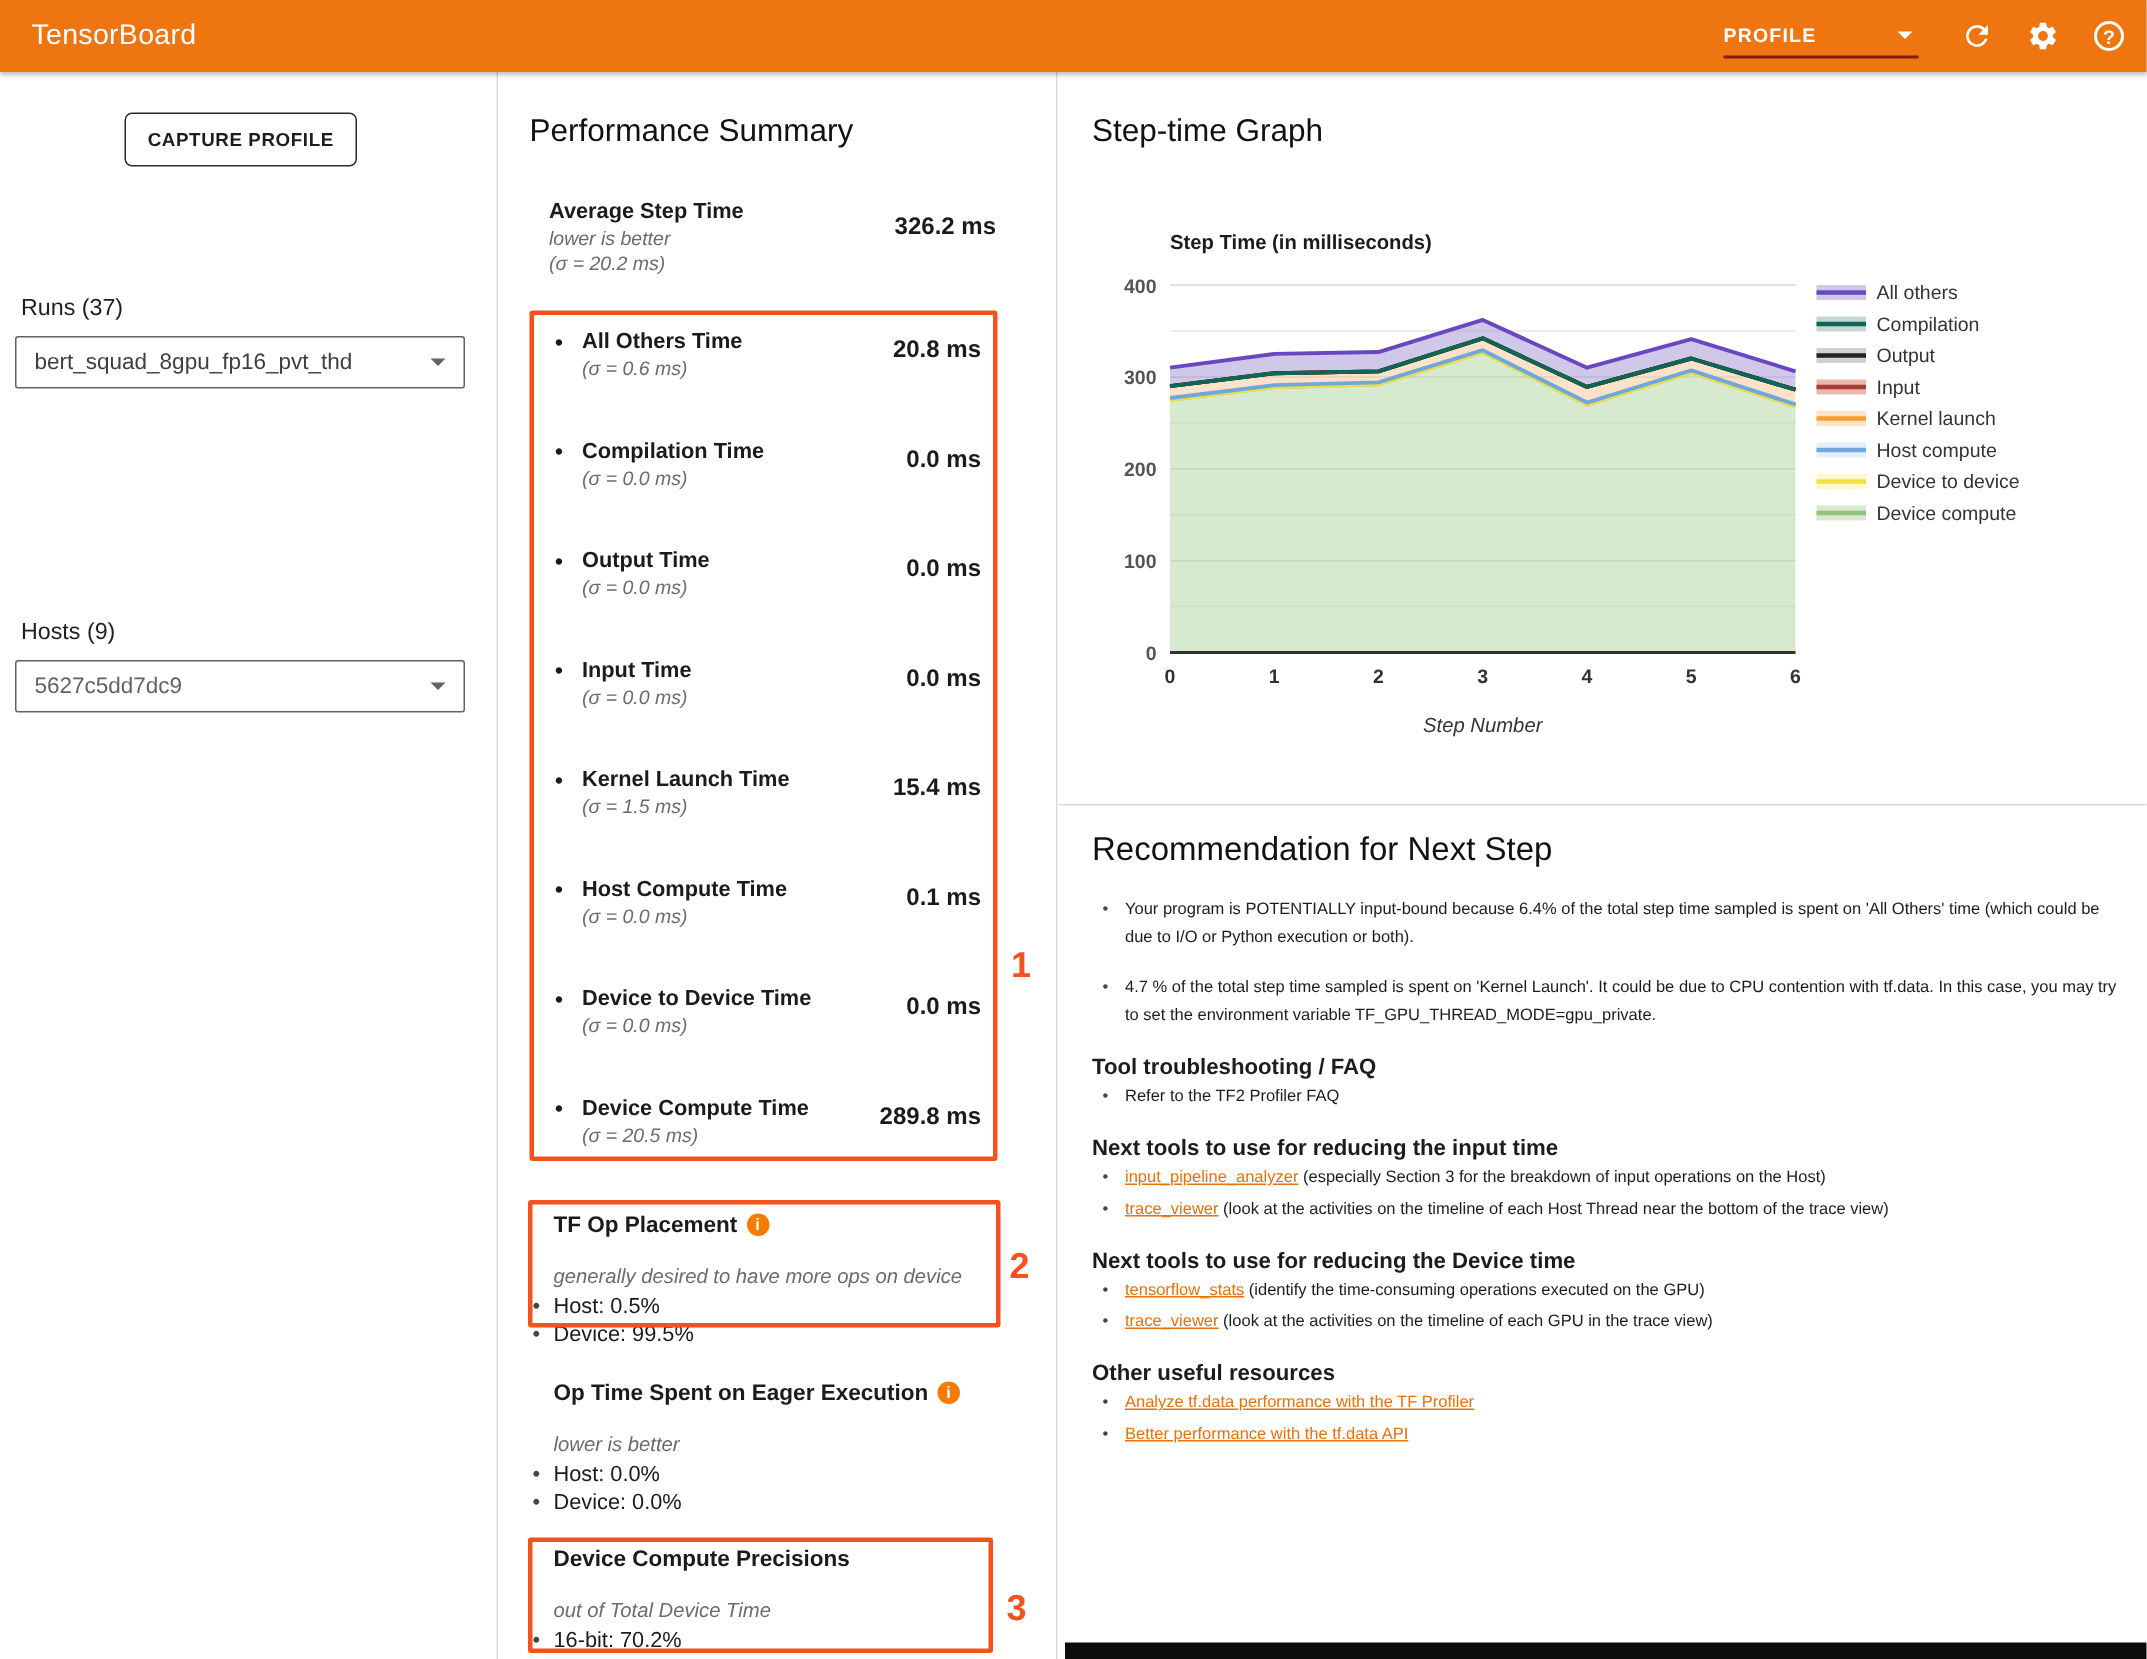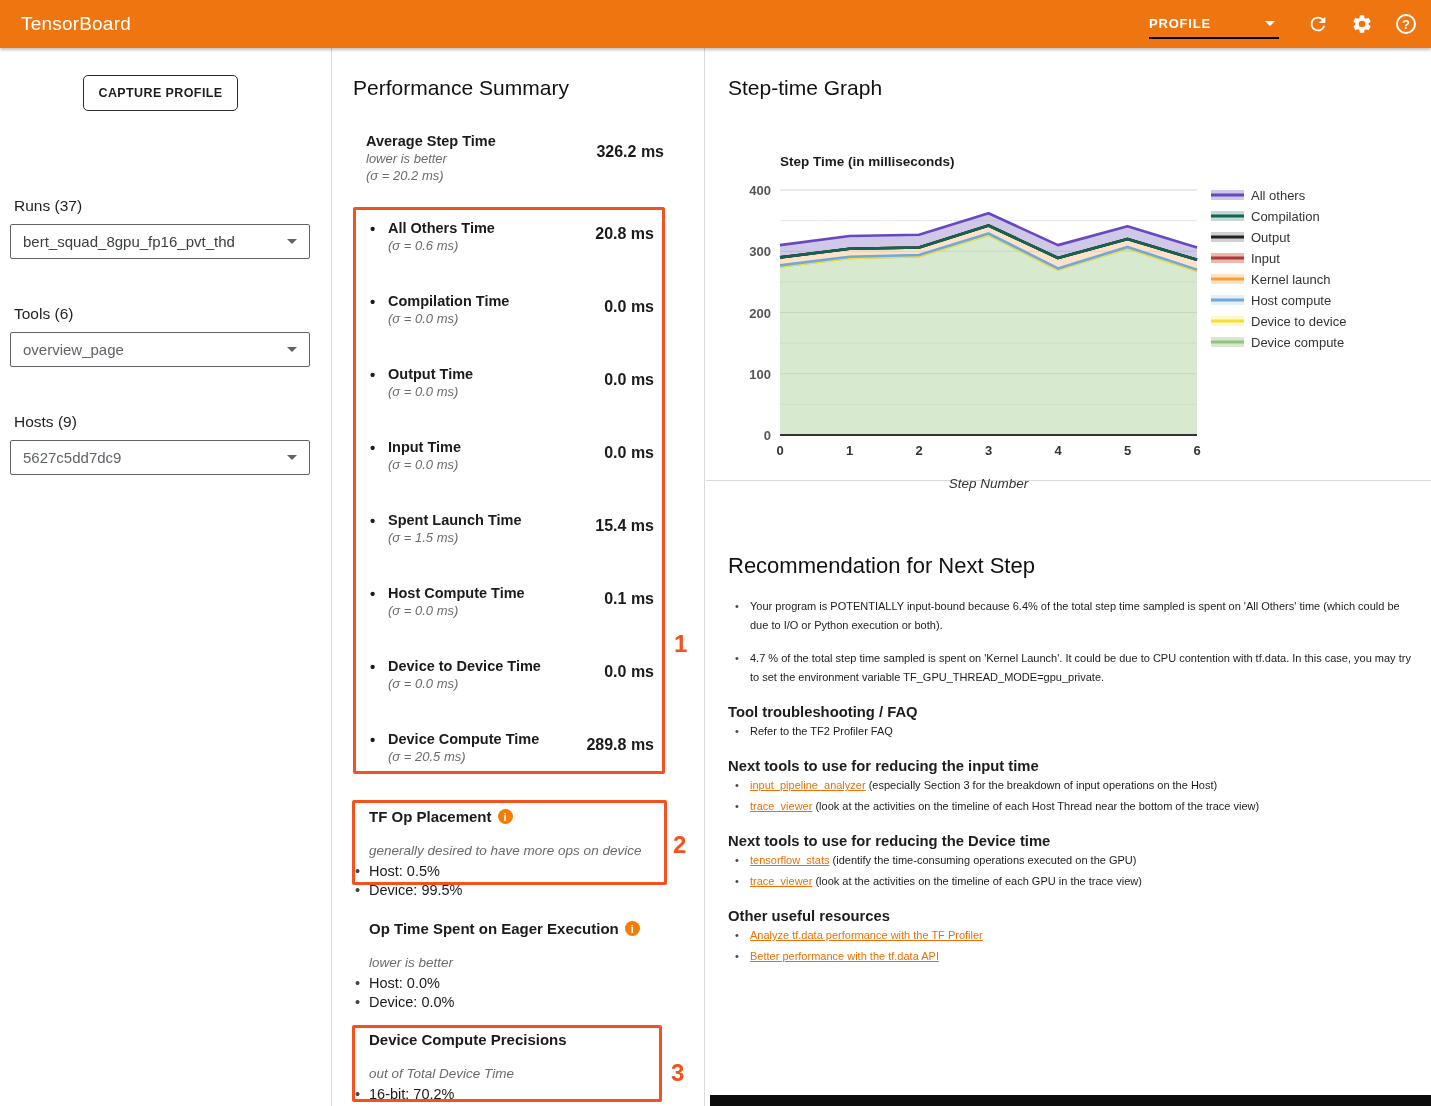--- a/index.html
+++ b/index.html
@@ -6,21 +6,21 @@
   html,body { width:1431px; height:1106px; background:#fff; overflow:hidden;
               font-family:"Liberation Sans", sans-serif; color:#212121; }
 
   
   .header { position:absolute; left:0; top:0; width:1431px; height:48px;
             background:#EE750F; display:flex; align-items:center;
             box-shadow:0 2px 3px rgba(0,0,0,.25); z-index:30; }
   .app-title { color:#fff; font-size:19px; margin-left:21px; letter-spacing:.2px; }
   .header-right { position:absolute; right:12px; top:0; height:48px; display:flex; align-items:center; gap:18px; }
   .dash-select { position:relative; width:130px; height:30px; color:#fff;
-                 border-bottom:2px solid #000000; display:flex; align-items:center;
+                 border-bottom:2px solid #7f1d1d; display:flex; align-items:center;
                  font-size:13px; font-weight:bold; letter-spacing:.8px; cursor:pointer; margin-right:8px;}
   .dash-caret { position:absolute; right:4px; top:12px; width:0; height:0;
                 border-left:5px solid transparent; border-right:5px solid transparent;
                 border-top:5px solid #fff; }
   .hicon { width:26px; height:26px; display:flex; align-items:center; justify-content:center; cursor:pointer; }
   .help-circle { width:20px; height:20px; border:2px solid #fff; border-radius:50%;
                  color:#fff; font-size:13px; font-weight:bold; display:flex; align-items:center; justify-content:center; }
 
   
   .sidebar { position:absolute; left:0; top:48px; width:332px; height:1058px; border-right:1px solid #d8dade; background:#fff; }
@@ -63,21 +63,21 @@
   .sum-li::before { content:"•"; position:absolute; left:1px; top:0; color:#444; }
   .info-icon { width:15px; height:15px; border-radius:50%; background:#F57C00; color:#fff;
                font-size:11px; font-weight:bold; display:inline-flex; align-items:center; justify-content:center;
                font-style:normal; }
 
   
   .ann-box { position:absolute; border:3px solid #F4511E; border-radius:2px; z-index:20; pointer-events:none; }
   .ann-num { position:absolute; color:#F4511E; font-size:24px; font-weight:bold; z-index:20; }
 
   
-  .chart-card { position:absolute; left:0; top:0; width:725px; height:433px; border-bottom:1px solid #d8dade; }
+  .chart-card { position:absolute; left:0; top:0; width:725px; height:489px; border-bottom:1px solid #d8dade; }
   .chart-title { position:absolute; left:22px; top:28px; font-size:21px; color:#111; }
   #step-chart { position:absolute; left:35px; top:100px; }
 
   .rec { position:absolute; left:22px; top:505px; width:692px; }
   .rec-title { font-size:22px; color:#111; margin-bottom:18px; }
   .rec-bullets { list-style:none; }
   .rec-bullets > li, .rec-li { position:relative; padding-left:22px; font-size:11px; line-height:19px; color:#1c1c1c; }
   .rec-bullets > li { margin-bottom:14px; }
   .rec-bullets > li::before, .rec-li::before { content:"•"; position:absolute; left:7px; top:0; color:#444; }
   .rec-heading { font-size:14.8px; font-weight:bold; color:#1c1c1c; margin-top:17px; margin-bottom:2px; }
@@ -116,27 +116,20 @@
   <button class="capture-btn">CAPTURE PROFILE</button>
 
   <div class="sel-group" style="top:105px;">
     <div class="sel-label">Runs (37)</div>
     <div class="sel-box">
       <span class="sel-value">bert_squad_8gpu_fp16_pvt_thd</span>
       <span class="sel-caret"></span>
     </div>
   </div>
 
-  <div class="sel-group" style="top:213px;">
-    <div class="sel-label">Tools (6)</div>
-    <div class="sel-box">
-      <span class="sel-value gray">overview_page</span>
-      <span class="sel-caret"></span>
-    </div>
-  </div>
 
   <div class="sel-group" style="top:321px;">
     <div class="sel-label">Hosts (9)</div>
     <div class="sel-box">
       <span class="sel-value gray">5627c5dd7dc9</span>
       <span class="sel-caret"></span>
     </div>
   </div>
 </div>
 
@@ -176,21 +169,21 @@
       </div>
       <div class="metric-row">
         <div class="metric-text">
           <div class="m-label">Input Time</div>
           <div class="m-sub">(σ = 0.0 ms)</div>
         </div>
         <div class="m-value">0.0 ms</div>
       </div>
       <div class="metric-row">
         <div class="metric-text">
-          <div class="m-label">Spent Launch Time</div>
+          <div class="m-label">Kernel Launch Time</div>
           <div class="m-sub">(σ = 1.5 ms)</div>
         </div>
         <div class="m-value">15.4 ms</div>
       </div>
       <div class="metric-row">
         <div class="metric-text">
           <div class="m-label">Host Compute Time</div>
           <div class="m-sub">(σ = 0.0 ms)</div>
         </div>
         <div class="m-value">0.1 ms</div>

